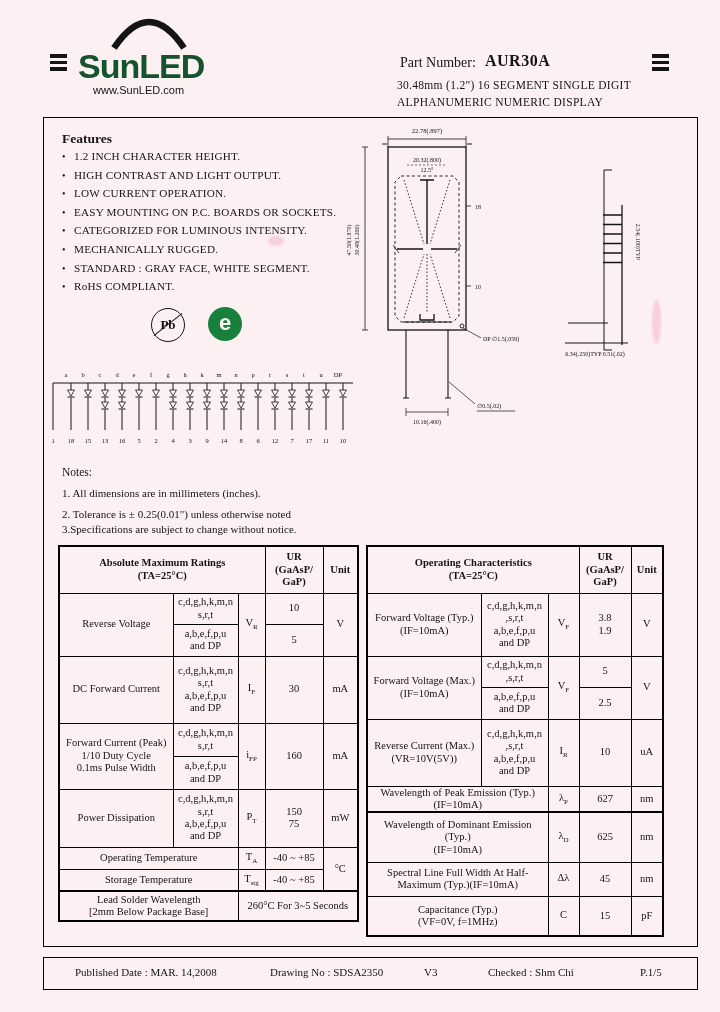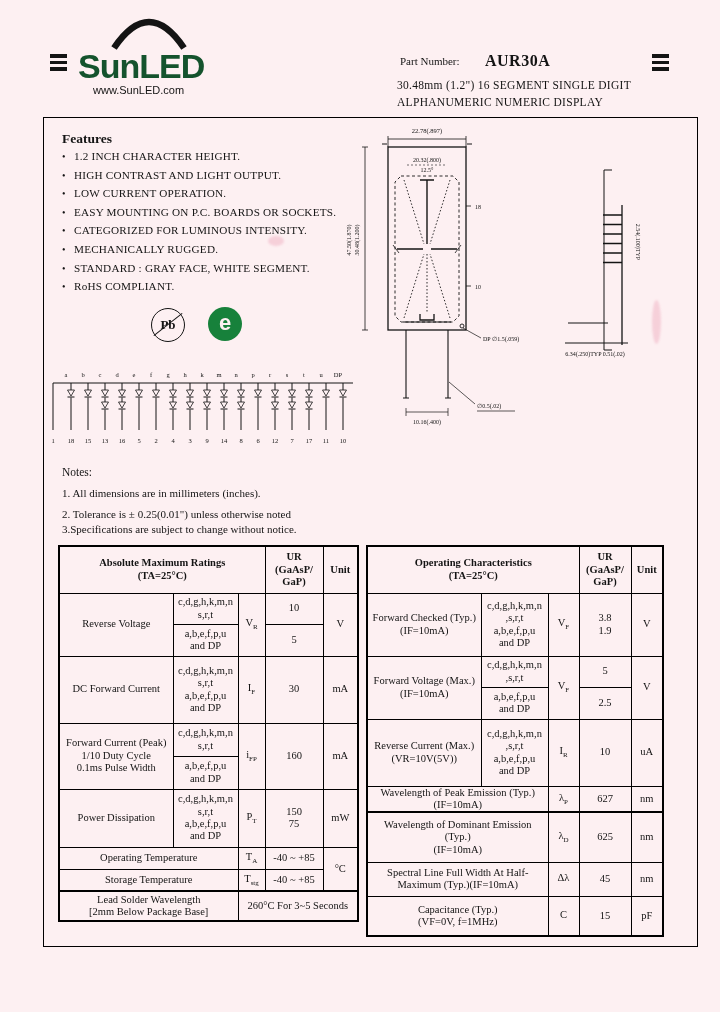--- a/index.html
+++ b/index.html
@@ -3,21 +3,21 @@
 <meta charset="utf-8">
 <style>
   html,body{margin:0;padding:0;}
   .page{position:relative;width:720px;height:1012px;background:#fdf0f2;overflow:hidden;
         font-family:"Liberation Serif",serif;color:#141414;}
   .abs{position:absolute;}
   
   .menu-bars div{width:17px;height:3.5px;background:#141414;margin:0 0 3px 0;}
   .brand{font-family:"Liberation Sans",sans-serif;font-weight:bold;font-size:34px;letter-spacing:-1px;color:#14532d;}
   .site{font-family:"Liberation Sans",sans-serif;font-size:11px;color:#141414;}
-  .pn-label{font-size:11px;}
+  .pn-label{font-size:14px;}
   .pn{font-size:16px;font-weight:bold;letter-spacing:.5px;}
   .desc{font-size:11.5px;letter-spacing:.3px;}
   
   .mainbox{left:43px;top:117px;width:653px;height:828px;border:1.5px solid #000;}
   .features-title{font-weight:bold;font-size:13.5px;}
   .feat-row{height:18.6px;font-size:11.2px;letter-spacing:.2px;white-space:nowrap;}
   .feat-row .dot{display:inline-block;width:12px;font-size:10px;}
   
   .pbfree{width:32px;height:32px;border:1.6px solid #141414;border-radius:50%;
           text-align:center;line-height:32px;font-size:13px;font-weight:bold;position:relative;}
@@ -405,21 +405,21 @@
       </td>
       <td class="hdr">
         <div>UR</div>
             <div>(GaAsP/</div>
             <div>GaP)</div>
       </td>
       <td class="hdr">Unit</td>
     </tr>
     <tr style="height:63px">
       <td class="param">
-        <div>Forward Checked (Typ.)</div>
+        <div>Forward Voltage (Typ.)</div>
             <div>(IF=10mA)</div>
       </td>
       <td class="grp">
         <div class="stack">
           <div><span>c,d,g,h,k,m,n</span><br><span>,s,r,t</span></div>
           <div><span>a,b,e,f,p,u</span><br><span>and DP</span></div>
         </div>
       </td>
       <td class="sym"><span>V</span><sub>F</sub></td>
       <td>
@@ -492,14 +492,21 @@
         <div>Capacitance (Typ.)</div>
             <div>(VF=0V, f=1MHz)</div>
       </td>
       <td class="sym"><span>C</span><sub></sub></td>
       <td>15</td>
       <td>pF</td>
     </tr>
   </tbody>
     </table>
 
+  <div class="abs footbox">
+    <span style="left:31px;">Published Date : MAR. 14,2008</span>
+    <span style="left:226px;">Drawing No : SDSA2350</span>
+    <span style="left:380px;">V3</span>
+    <span style="left:444px;">Checked : Shm  Chi</span>
+    <span style="left:596px;">P.1/5</span>
+  </div>
 
 </div>
 
 </body></html>

